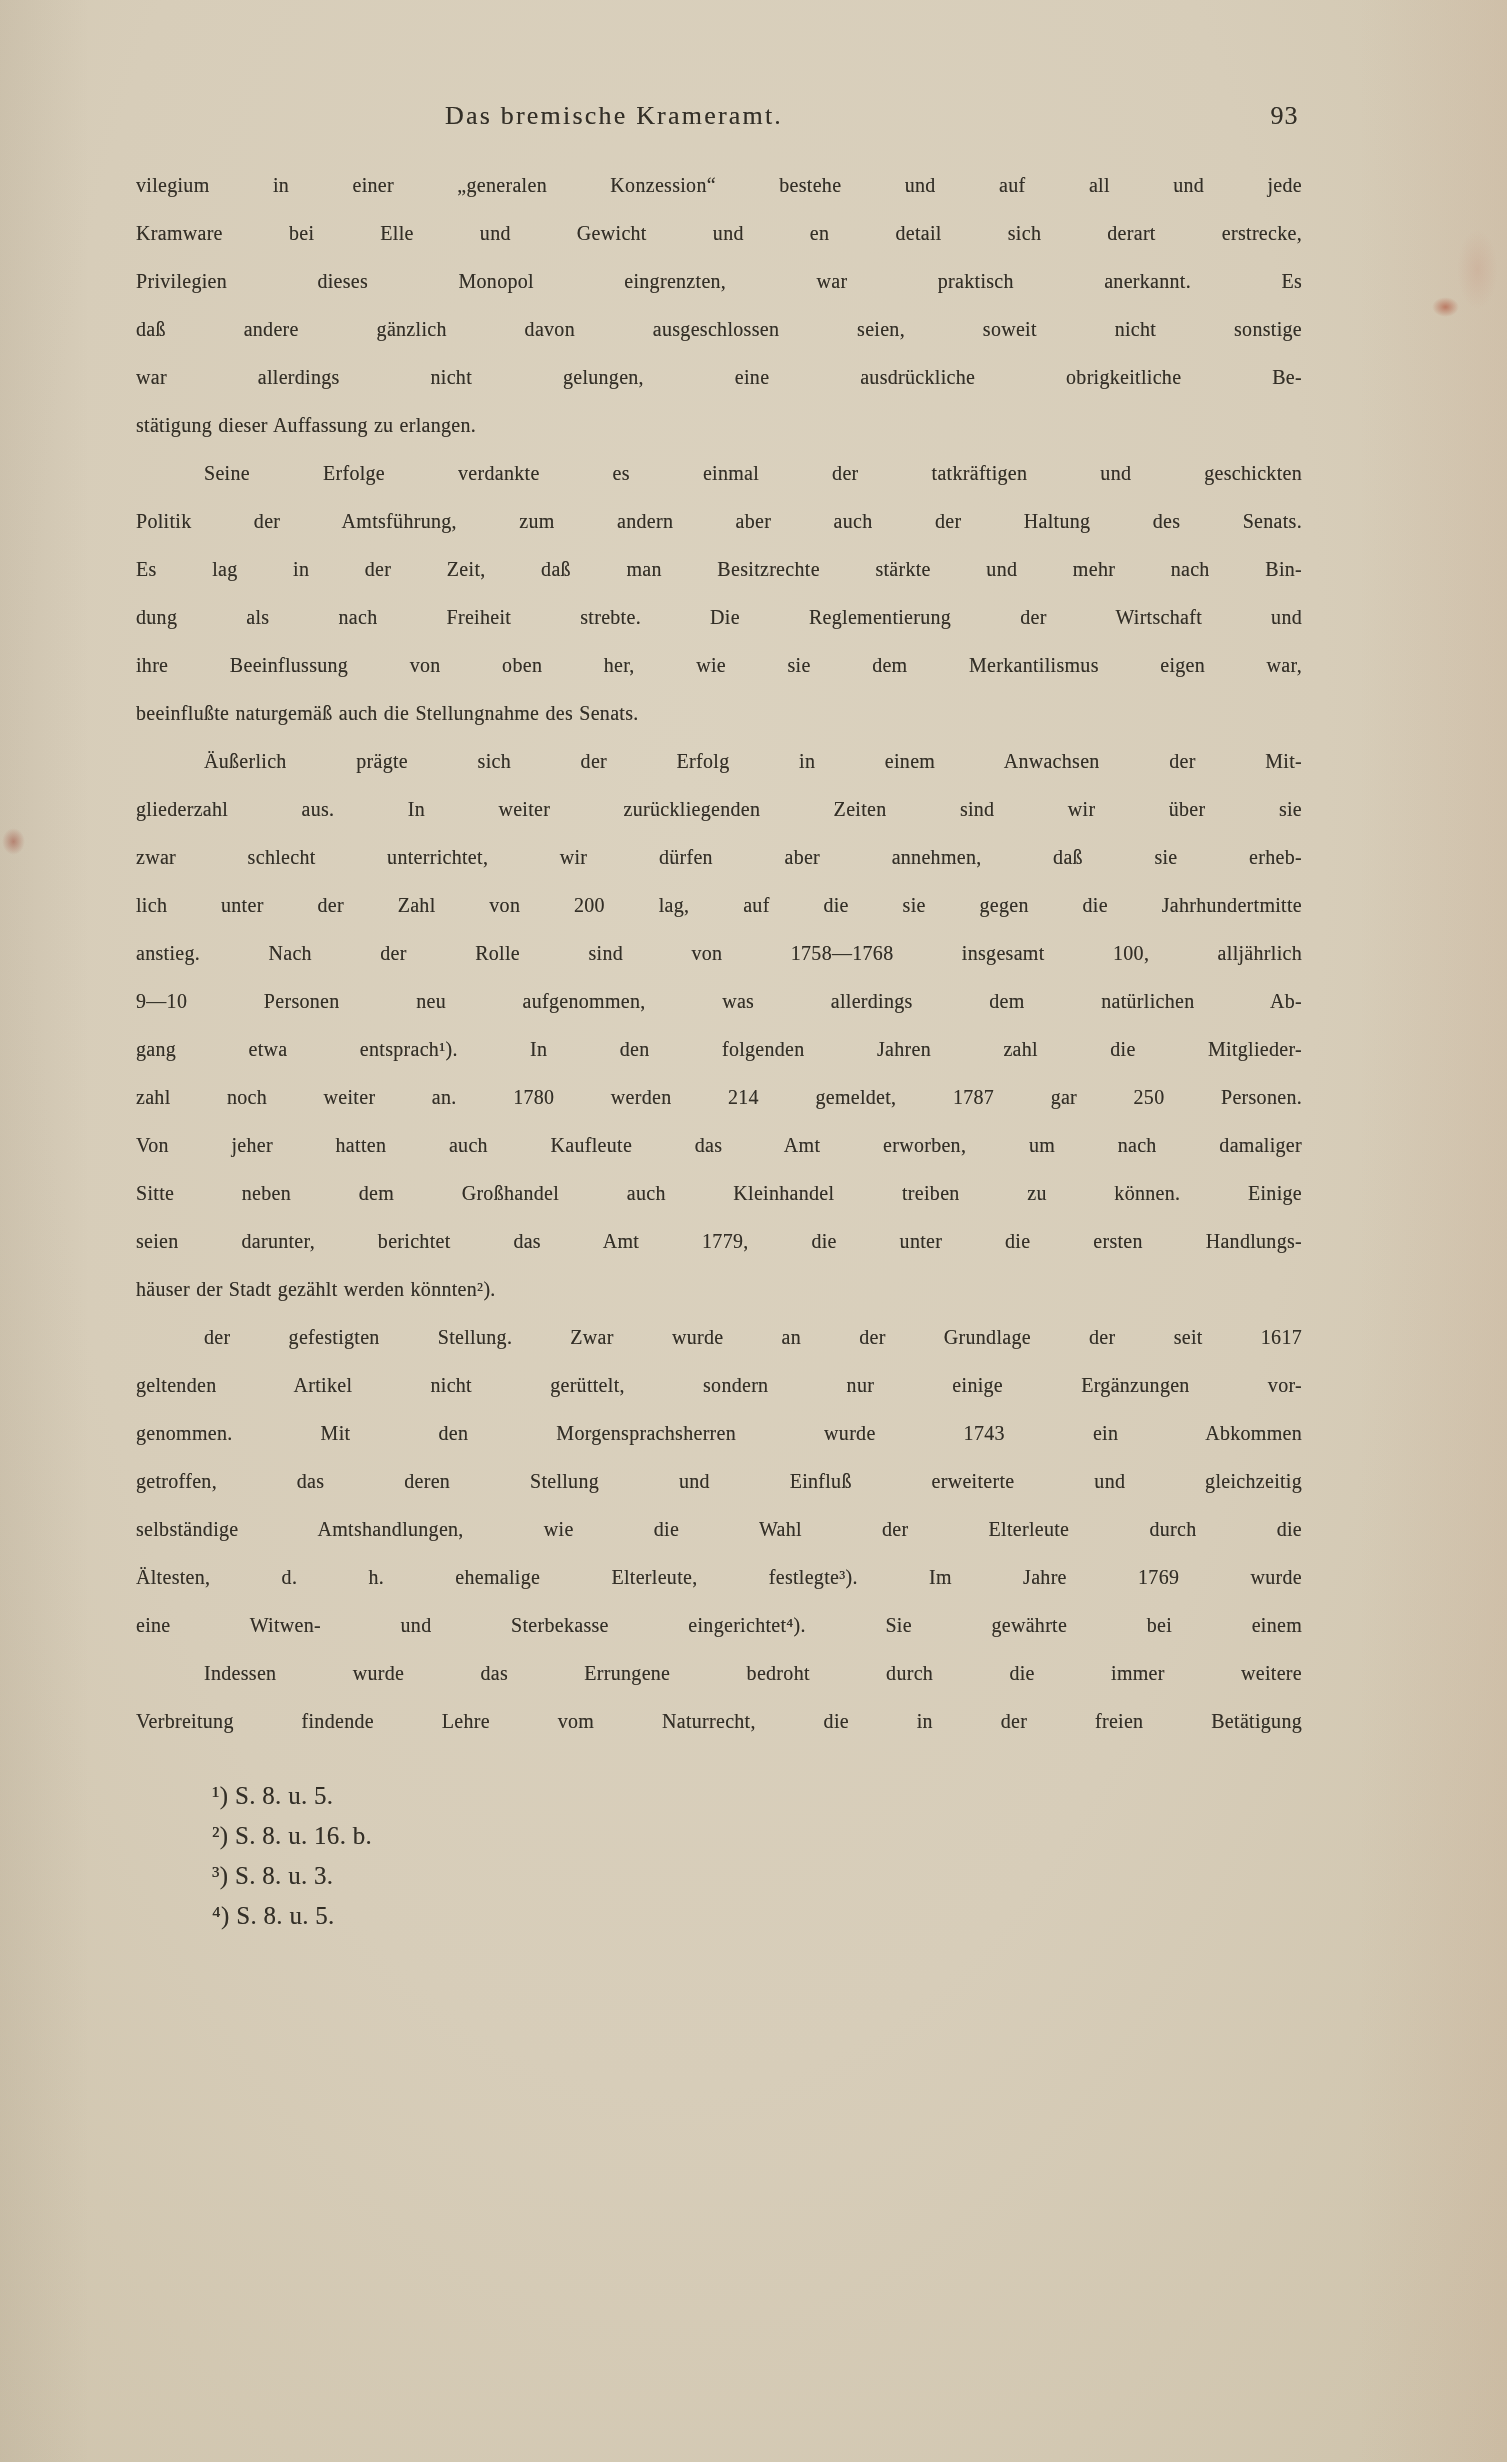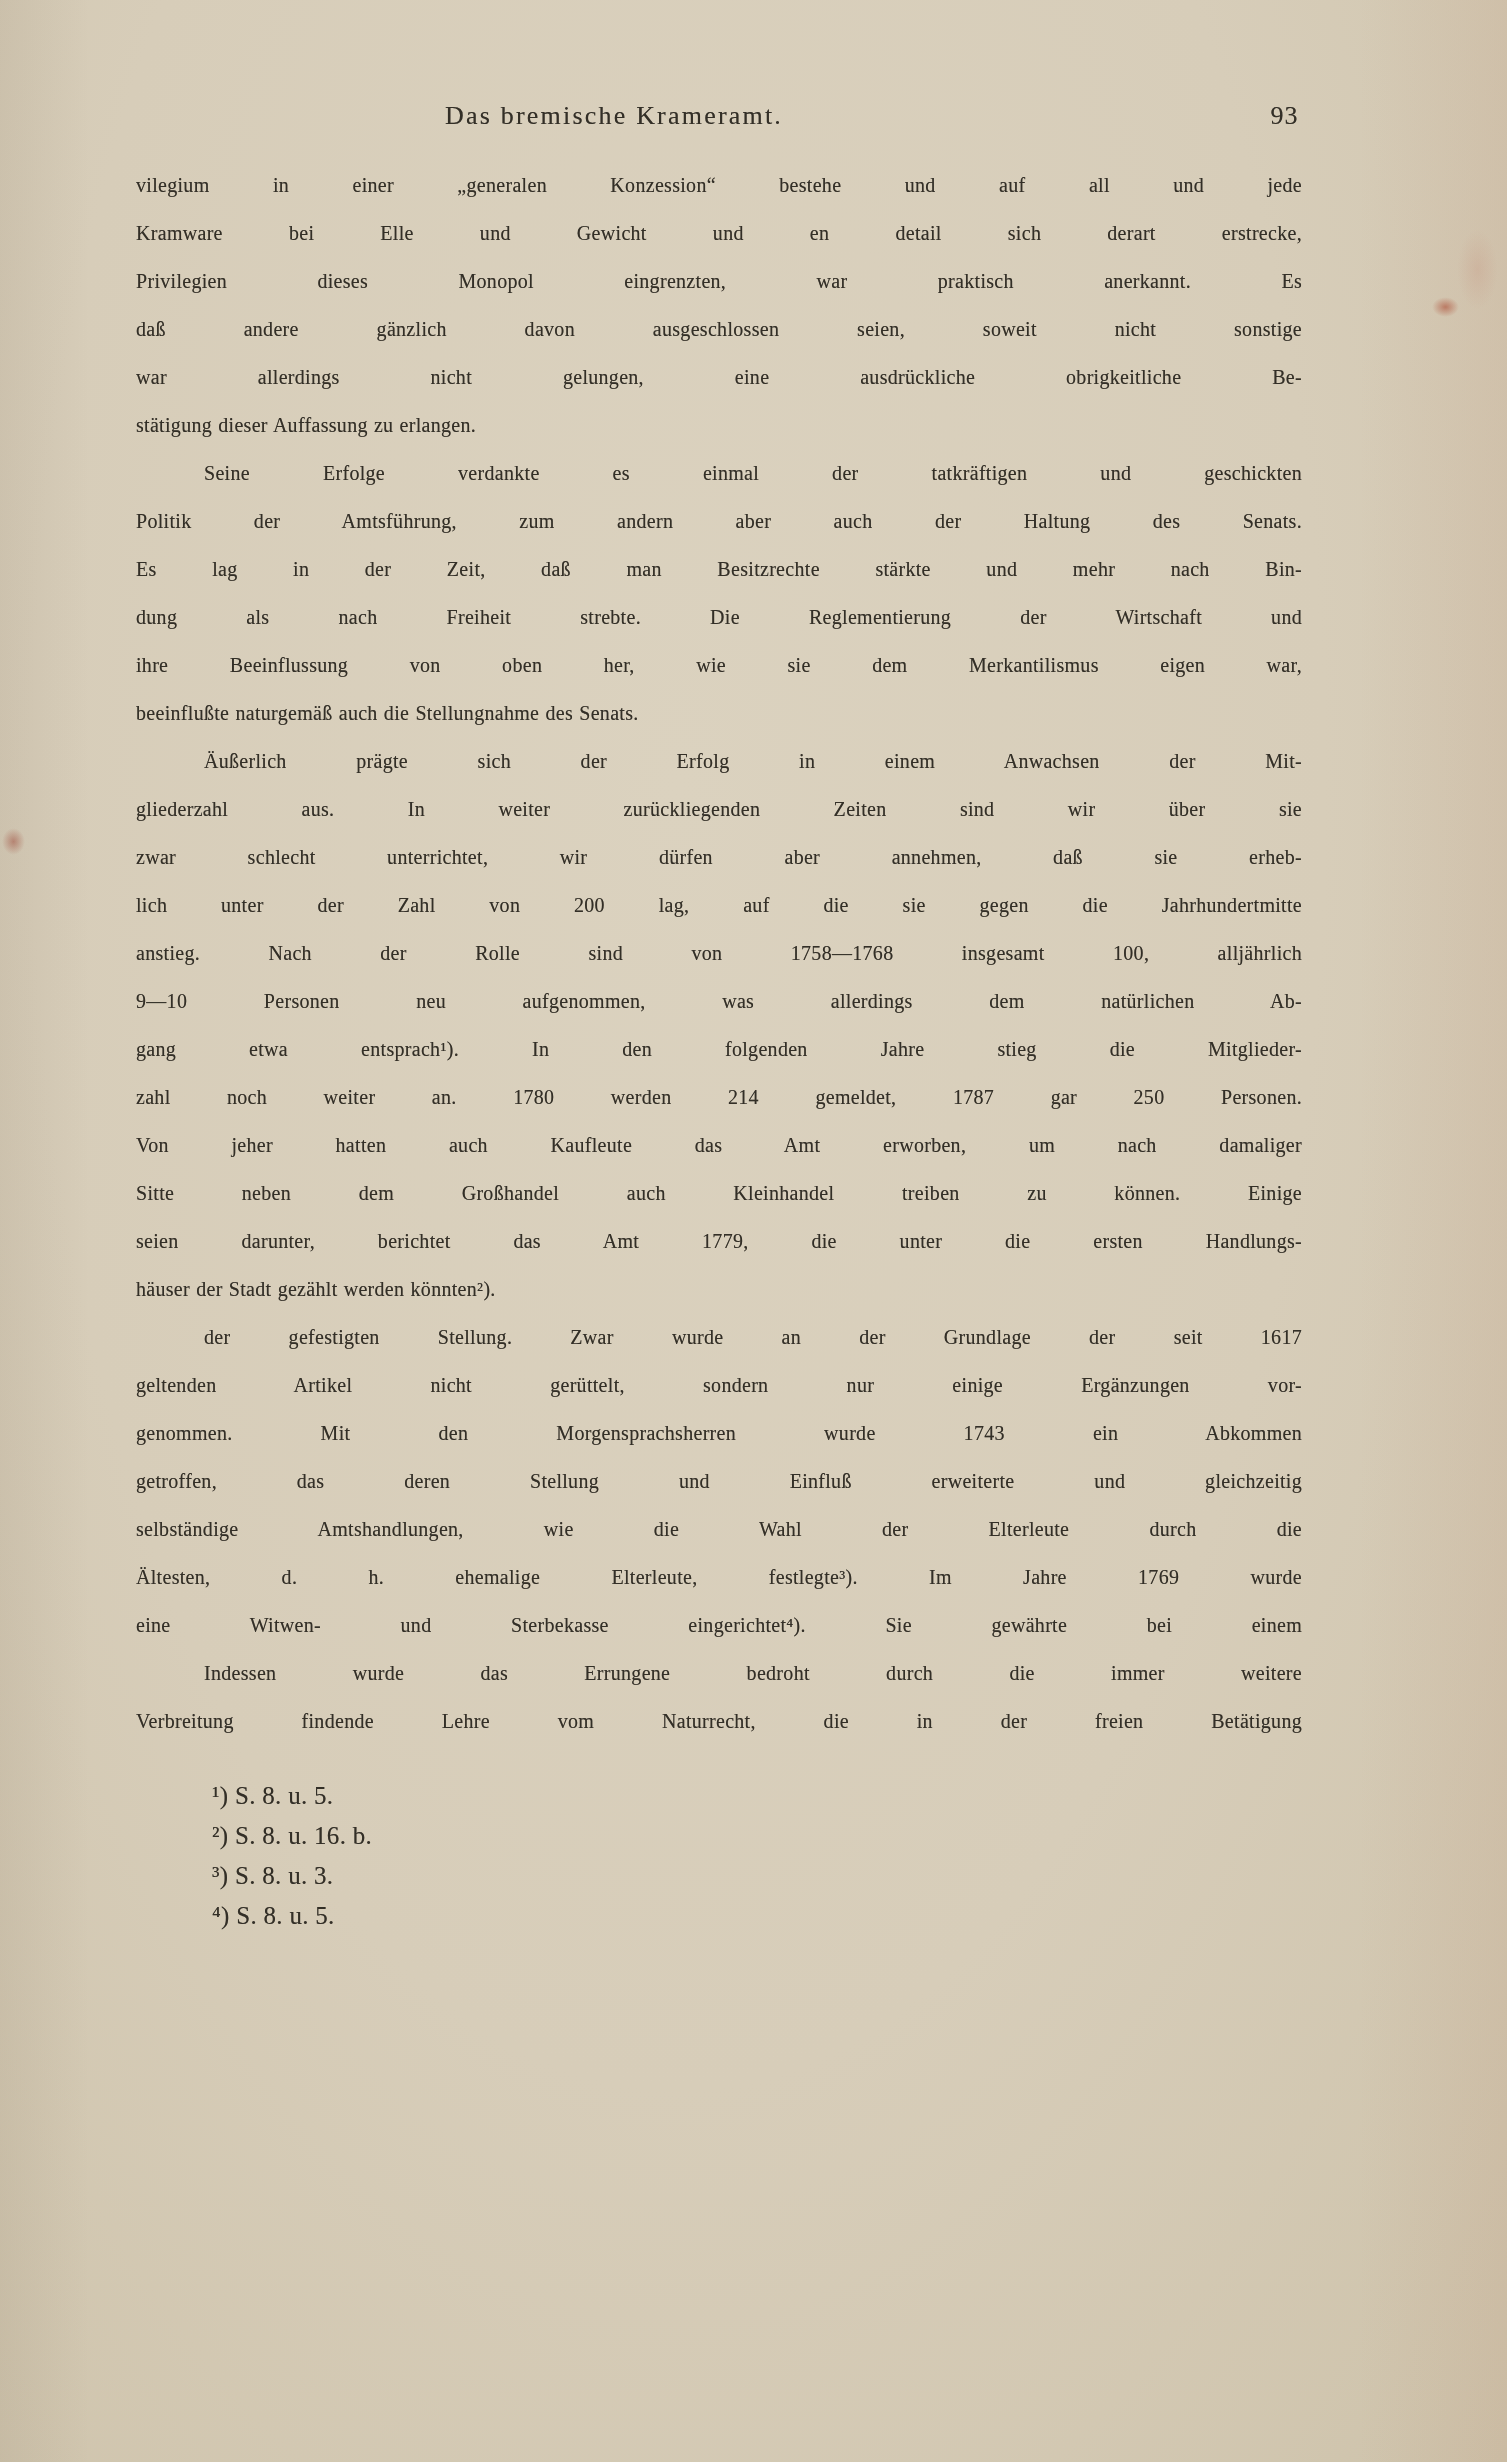--- a/index.html
+++ b/index.html
@@ -116,21 +116,21 @@
           <div class="line">ihre Beeinflussung von oben her, wie sie dem Merkantilismus eigen war,</div>
           <div class="line last">beeinflußte naturgemäß auch die Stellungnahme des Senats.</div>
         </div>
         <div class="para indent">
           <div class="line">Äußerlich prägte sich der Erfolg in einem Anwachsen der Mit-</div>
           <div class="line">gliederzahl aus. In weiter zurückliegenden Zeiten sind wir über sie</div>
           <div class="line">zwar schlecht unterrichtet, wir dürfen aber annehmen, daß sie erheb-</div>
           <div class="line">lich unter der Zahl von 200 lag, auf die sie gegen die Jahrhundertmitte</div>
           <div class="line">anstieg. Nach der Rolle sind von 1758—1768 insgesamt 100, alljährlich</div>
           <div class="line">9—10 Personen neu aufgenommen, was allerdings dem natürlichen Ab-</div>
-          <div class="line">gang etwa entsprach¹). In den folgenden Jahre stieg die Mitglieder-</div>
+          <div class="line">gang etwa entsprach¹). In den folgenden Jahren zahl die Mitglieder-</div>
           <div class="line">zahl noch weiter an. 1780 werden 214 gemeldet, 1787 gar 250 Personen.</div>
           <div class="line">Von jeher hatten auch Kaufleute das Amt erworben, um nach damaliger</div>
           <div class="line">Sitte neben dem Großhandel auch Kleinhandel treiben zu können. Einige</div>
           <div class="line">seien darunter, berichtet das Amt 1779, die unter die ersten Handlungs-</div>
           <div class="line last">häuser der Stadt gezählt werden könnten²).</div>
         </div>
         <div class="para indent">
           <div class="line">der gefestigten Stellung. Zwar wurde an der Grundlage der seit 1617</div>
           <div class="line">geltenden Artikel nicht gerüttelt, sondern nur einige Ergänzungen vor-</div>
           <div class="line">genommen. Mit den Morgensprachsherren wurde 1743 ein Abkommen</div>

